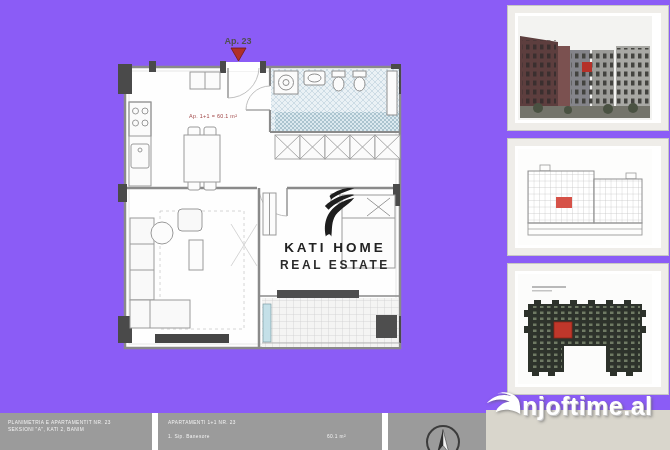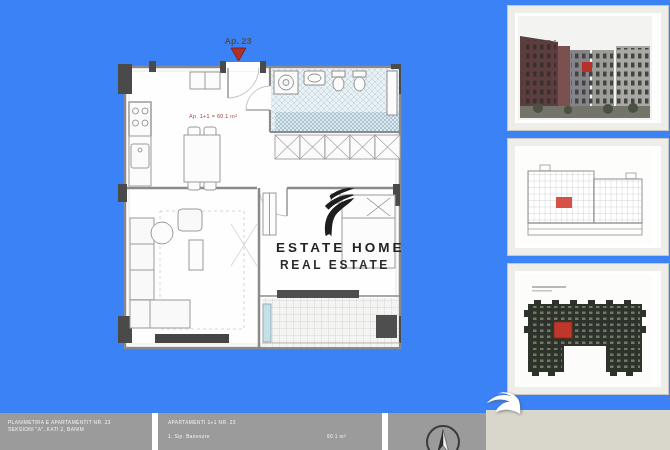--- a/index.html
+++ b/index.html
@@ -1,16 +1,16 @@
 <!DOCTYPE html>
 <html><head>
 <meta charset="utf-8">
 <style>
   html,body{margin:0;padding:0;background:#ffffff;}
-  .stage{position:relative;width:670px;height:450px;background:#3b82f6;overflow:hidden;
+  .stage{position:relative;width:670px;height:450px;background:#8b5cf6;overflow:hidden;
          font-family:"Liberation Sans",sans-serif;}
   .floorplan{position:absolute;left:105px;top:28px;width:315px;height:330px;}
   
   .logo{position:absolute;left:276px;top:186px;width:118px;text-align:center;z-index:6;}
   .logo .mark{display:block;margin:0 auto 2px auto;}
   .logo .name{font-size:13.5px;font-weight:bold;letter-spacing:3px;color:#222;white-space:nowrap;}
   .logo .tagline{font-size:12px;font-weight:bold;letter-spacing:2.6px;color:#2b2b2b;margin-top:3px;white-space:nowrap;}
   
   .thumbs{position:absolute;left:507px;top:5px;width:162px;display:flex;flex-direction:column;gap:7px;}
   .thumb{border:1px solid #c7c7c4;background:#efede9;padding:7px;box-sizing:border-box;}
@@ -180,21 +180,21 @@
   </svg>
 
   <div class="logo">
     <svg class="mark" width="46" height="52" viewBox="0 0 100 110">
       <g fill="#1e1e1e">
         <path d="M38,20 C56,4 82,0 92,4 C74,10 52,18 42,28 Z"></path>
         <path d="M28,42 C48,22 78,14 92,18 C72,26 48,36 36,50 Z"></path>
         <path d="M30,108 C24,78 32,52 64,34 C78,26 88,26 92,24 C78,42 56,50 48,68 C42,82 44,96 42,108 C38,100 34,104 30,108 Z"></path>
       </g>
     </svg>
-    <div class="name">ESTATE HOME</div>
+    <div class="name">KATI HOME</div>
     <div class="tagline">REAL ESTATE</div>
   </div>
 
   <div class="thumbs">
 
     <div class="thumb">
       <div class="mat">
         <svg width="134" height="104" viewBox="0 0 134 104">
           <defs>
             <pattern id="w1" width="7" height="9" patternUnits="userSpaceOnUse">
@@ -308,15 +308,16 @@
         </svg>
       </div>
     </div>
   </div>
   <div class="beige"></div>
 
   <div class="watermark">
     <svg width="44" height="30" viewBox="0 0 50 34" style="filter:drop-shadow(1px 1px 1.5px rgba(90,90,90,.7));">
       <path fill="#ffffff" d="M48,26 C38,20 28,20 20,24 C22,18 28,13 36,12 C28,8 18,9 10,14 C16,6 28,2 38,6 C34,3 28,2 22,3 C30,-1 42,2 46,10 C48,14 48,20 48,26 Z"></path>
     </svg>
+    <span class="wm-text">njoftime.al</span>
   </div>
 
 </div>
 
 </body></html>

